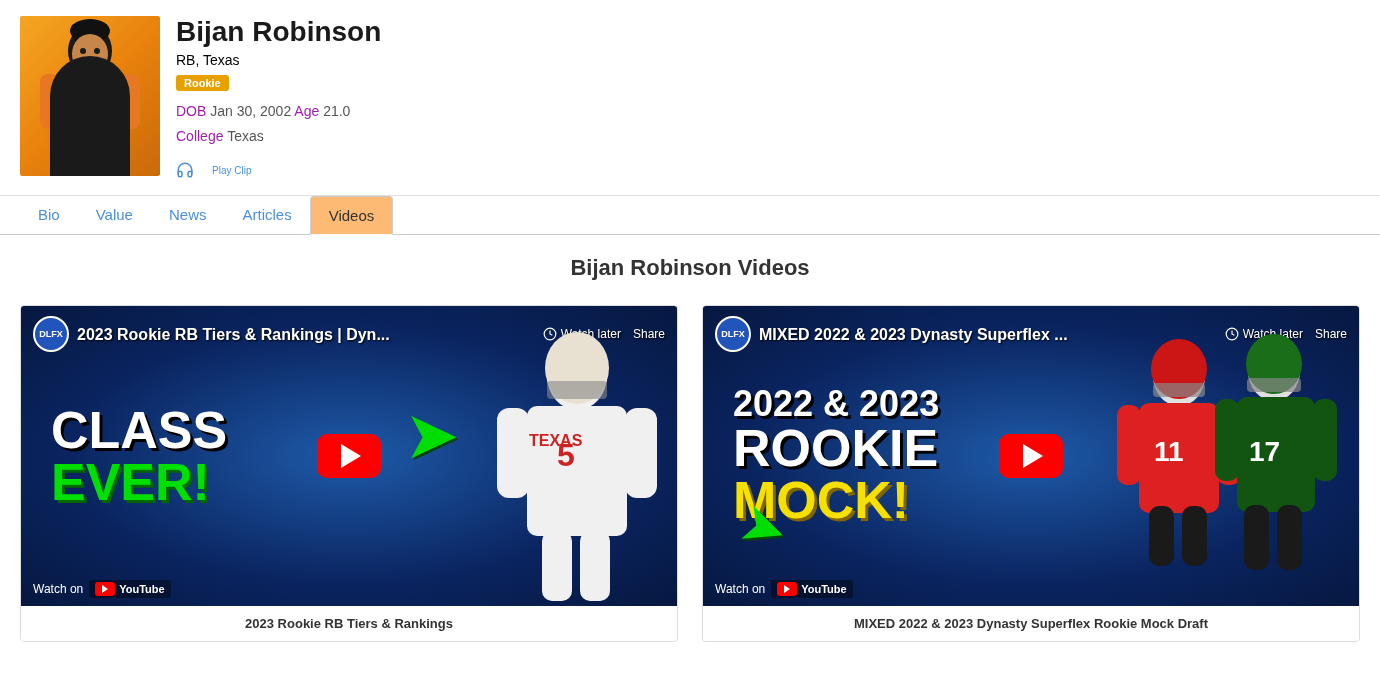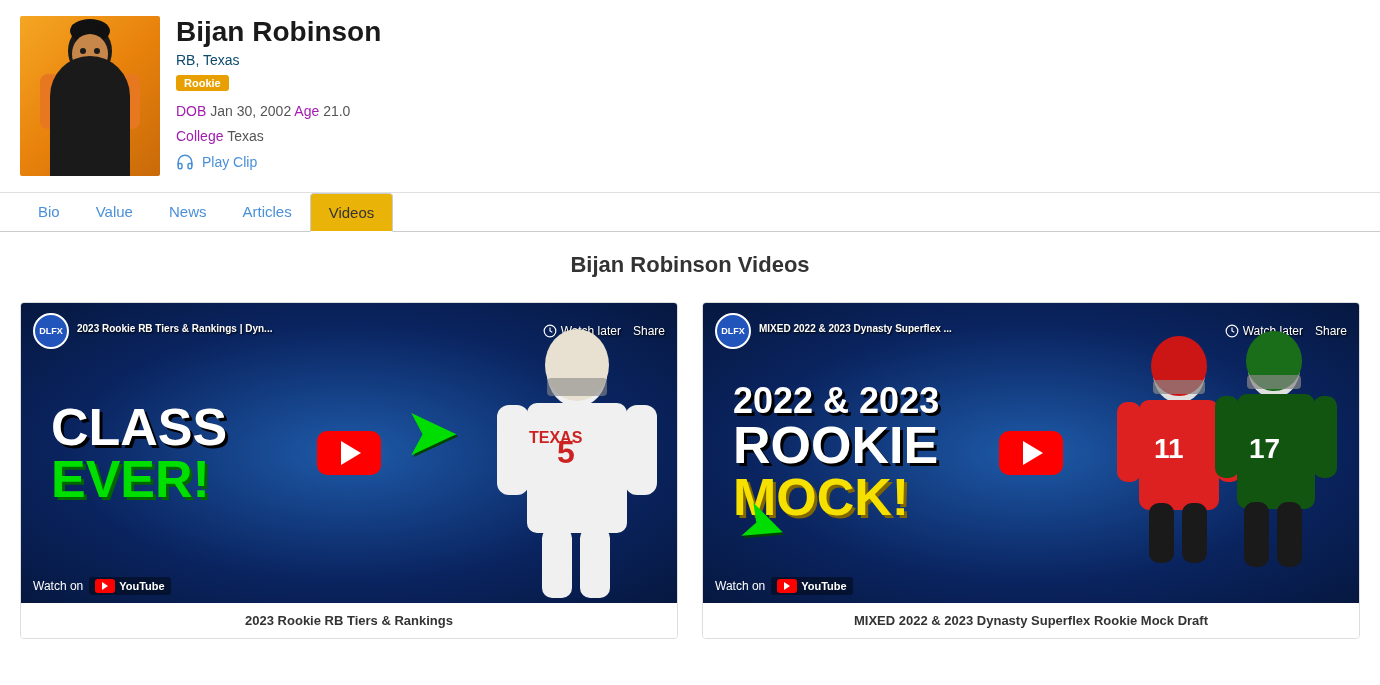--- a/index.html
+++ b/index.html
@@ -37,21 +37,21 @@
     .player-info { flex: 1; }
 
     .player-name {
       font-size: 28px;
       font-weight: bold;
       color: #1a1a1a;
       margin-bottom: 4px;
     }
 
     .player-position {
-      color: #0c4a6e;
+      color: #000000;
       font-size: 14px;
       margin-bottom: 6px;
     }
 
     .rookie-badge {
       display: inline-block;
       background: #e8a000;
       color: #fff;
       font-size: 11px;
       font-weight: bold;
@@ -70,25 +70,25 @@
       color: #a21caf;
     }
 
     .player-details .value {
       color: #555;
     }
 
     .play-clip {
       display: flex;
       align-items: center;
-      gap: 8px;
+      gap: 18px;
       color: #4a90d9;
-      font-size: 14px;
+      font-size: 10px;
       cursor: pointer;
-      margin-top: 4px;
+      margin-top: 12px;
     }
 
     .adp-bar {
       background: #d6e8f7;
       padding: 10px 20px;
       text-align: center;
       color: #4a90d9;
       font-size: 15px;
       min-width: 300px;
       align-self: center;
@@ -112,21 +112,21 @@
       background: none;
       text-decoration: none;
       position: relative;
     }
 
     .tab-item.active {
       border: 1px solid #ccc;
       border-bottom: 1px solid #fff;
       border-radius: 4px 4px 0 0;
       color: #333;
-      background: #eab308;
+      background: #fdba74;
       margin-bottom: -1px;
     }
 
     .page-content {
       padding: 20px;
     }
 
     .section-title {
       text-align: center;
       font-size: 22px;
@@ -257,21 +257,21 @@
       align-items: center;
       gap: 4px;
     }
 
     .video-title-text {
       position: absolute;
       top: 10px;
       left: 56px;
       right: 160px;
       color: #fff;
-      font-size: 10px;
+      font-size: 16px;
       font-weight: bold;
       text-shadow: 1px 1px 2px #000;
     }
 
     .watch-on-bar {
       position: absolute;
       bottom: 8px;
       left: 12px;
       display: flex;
       align-items: center;

